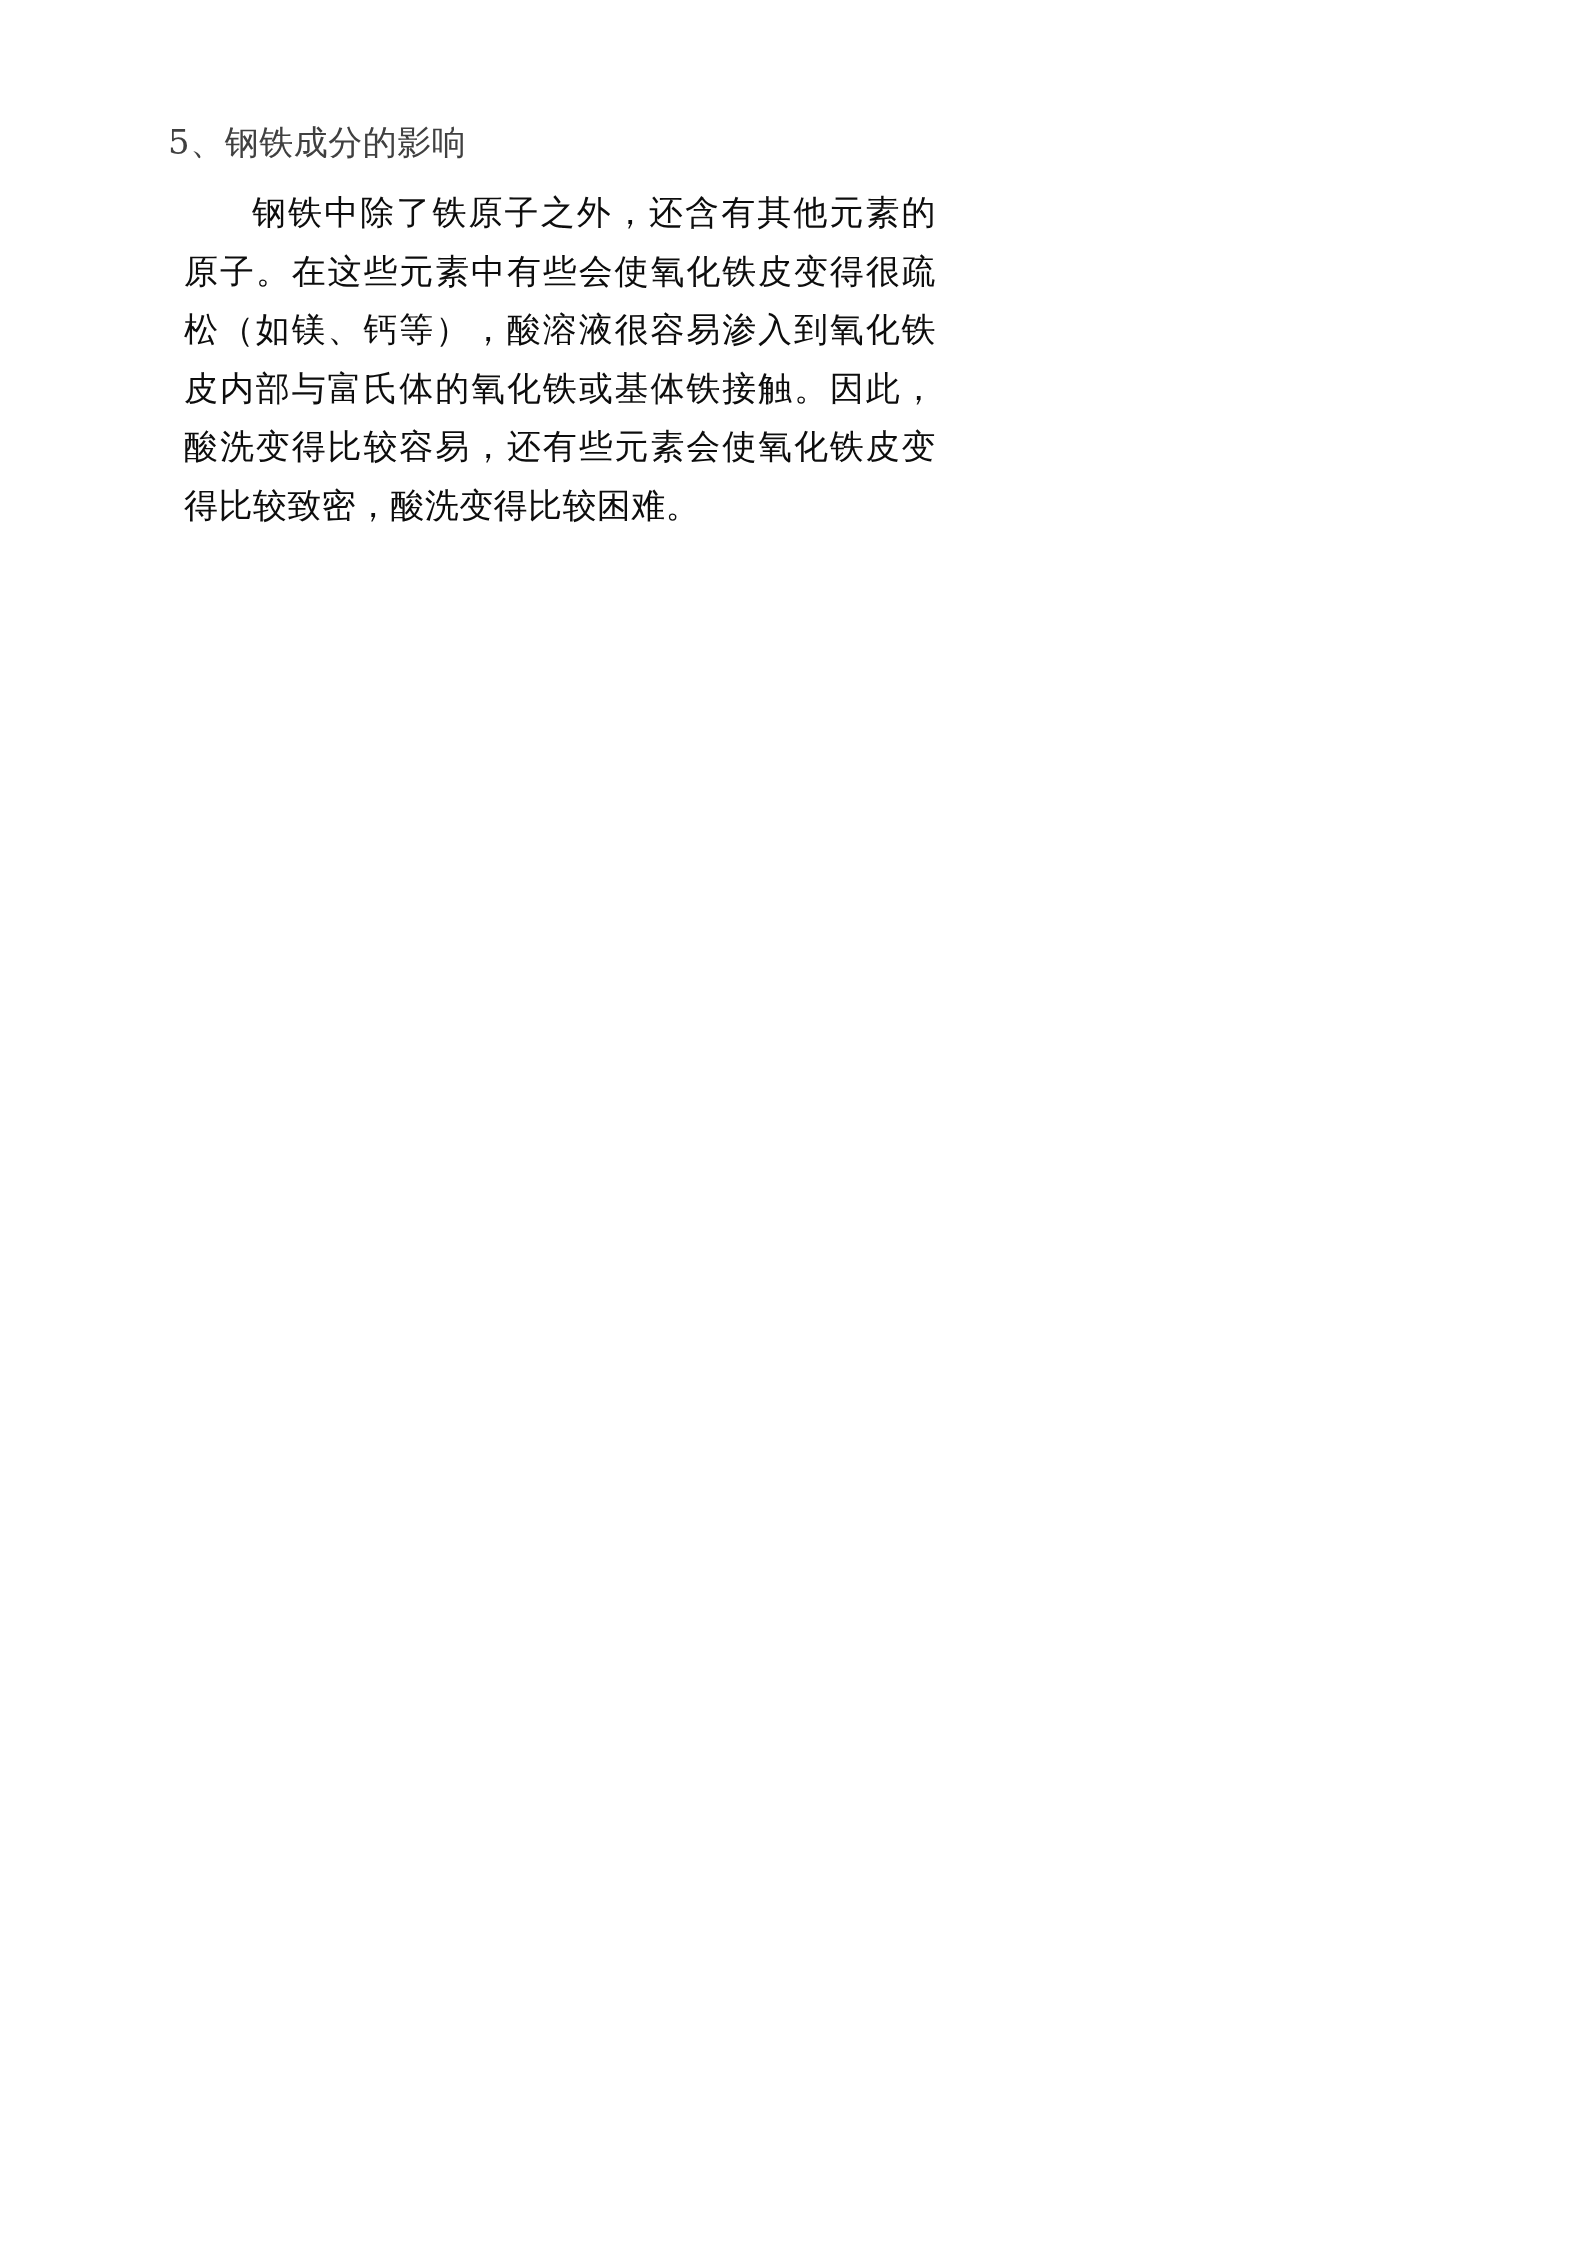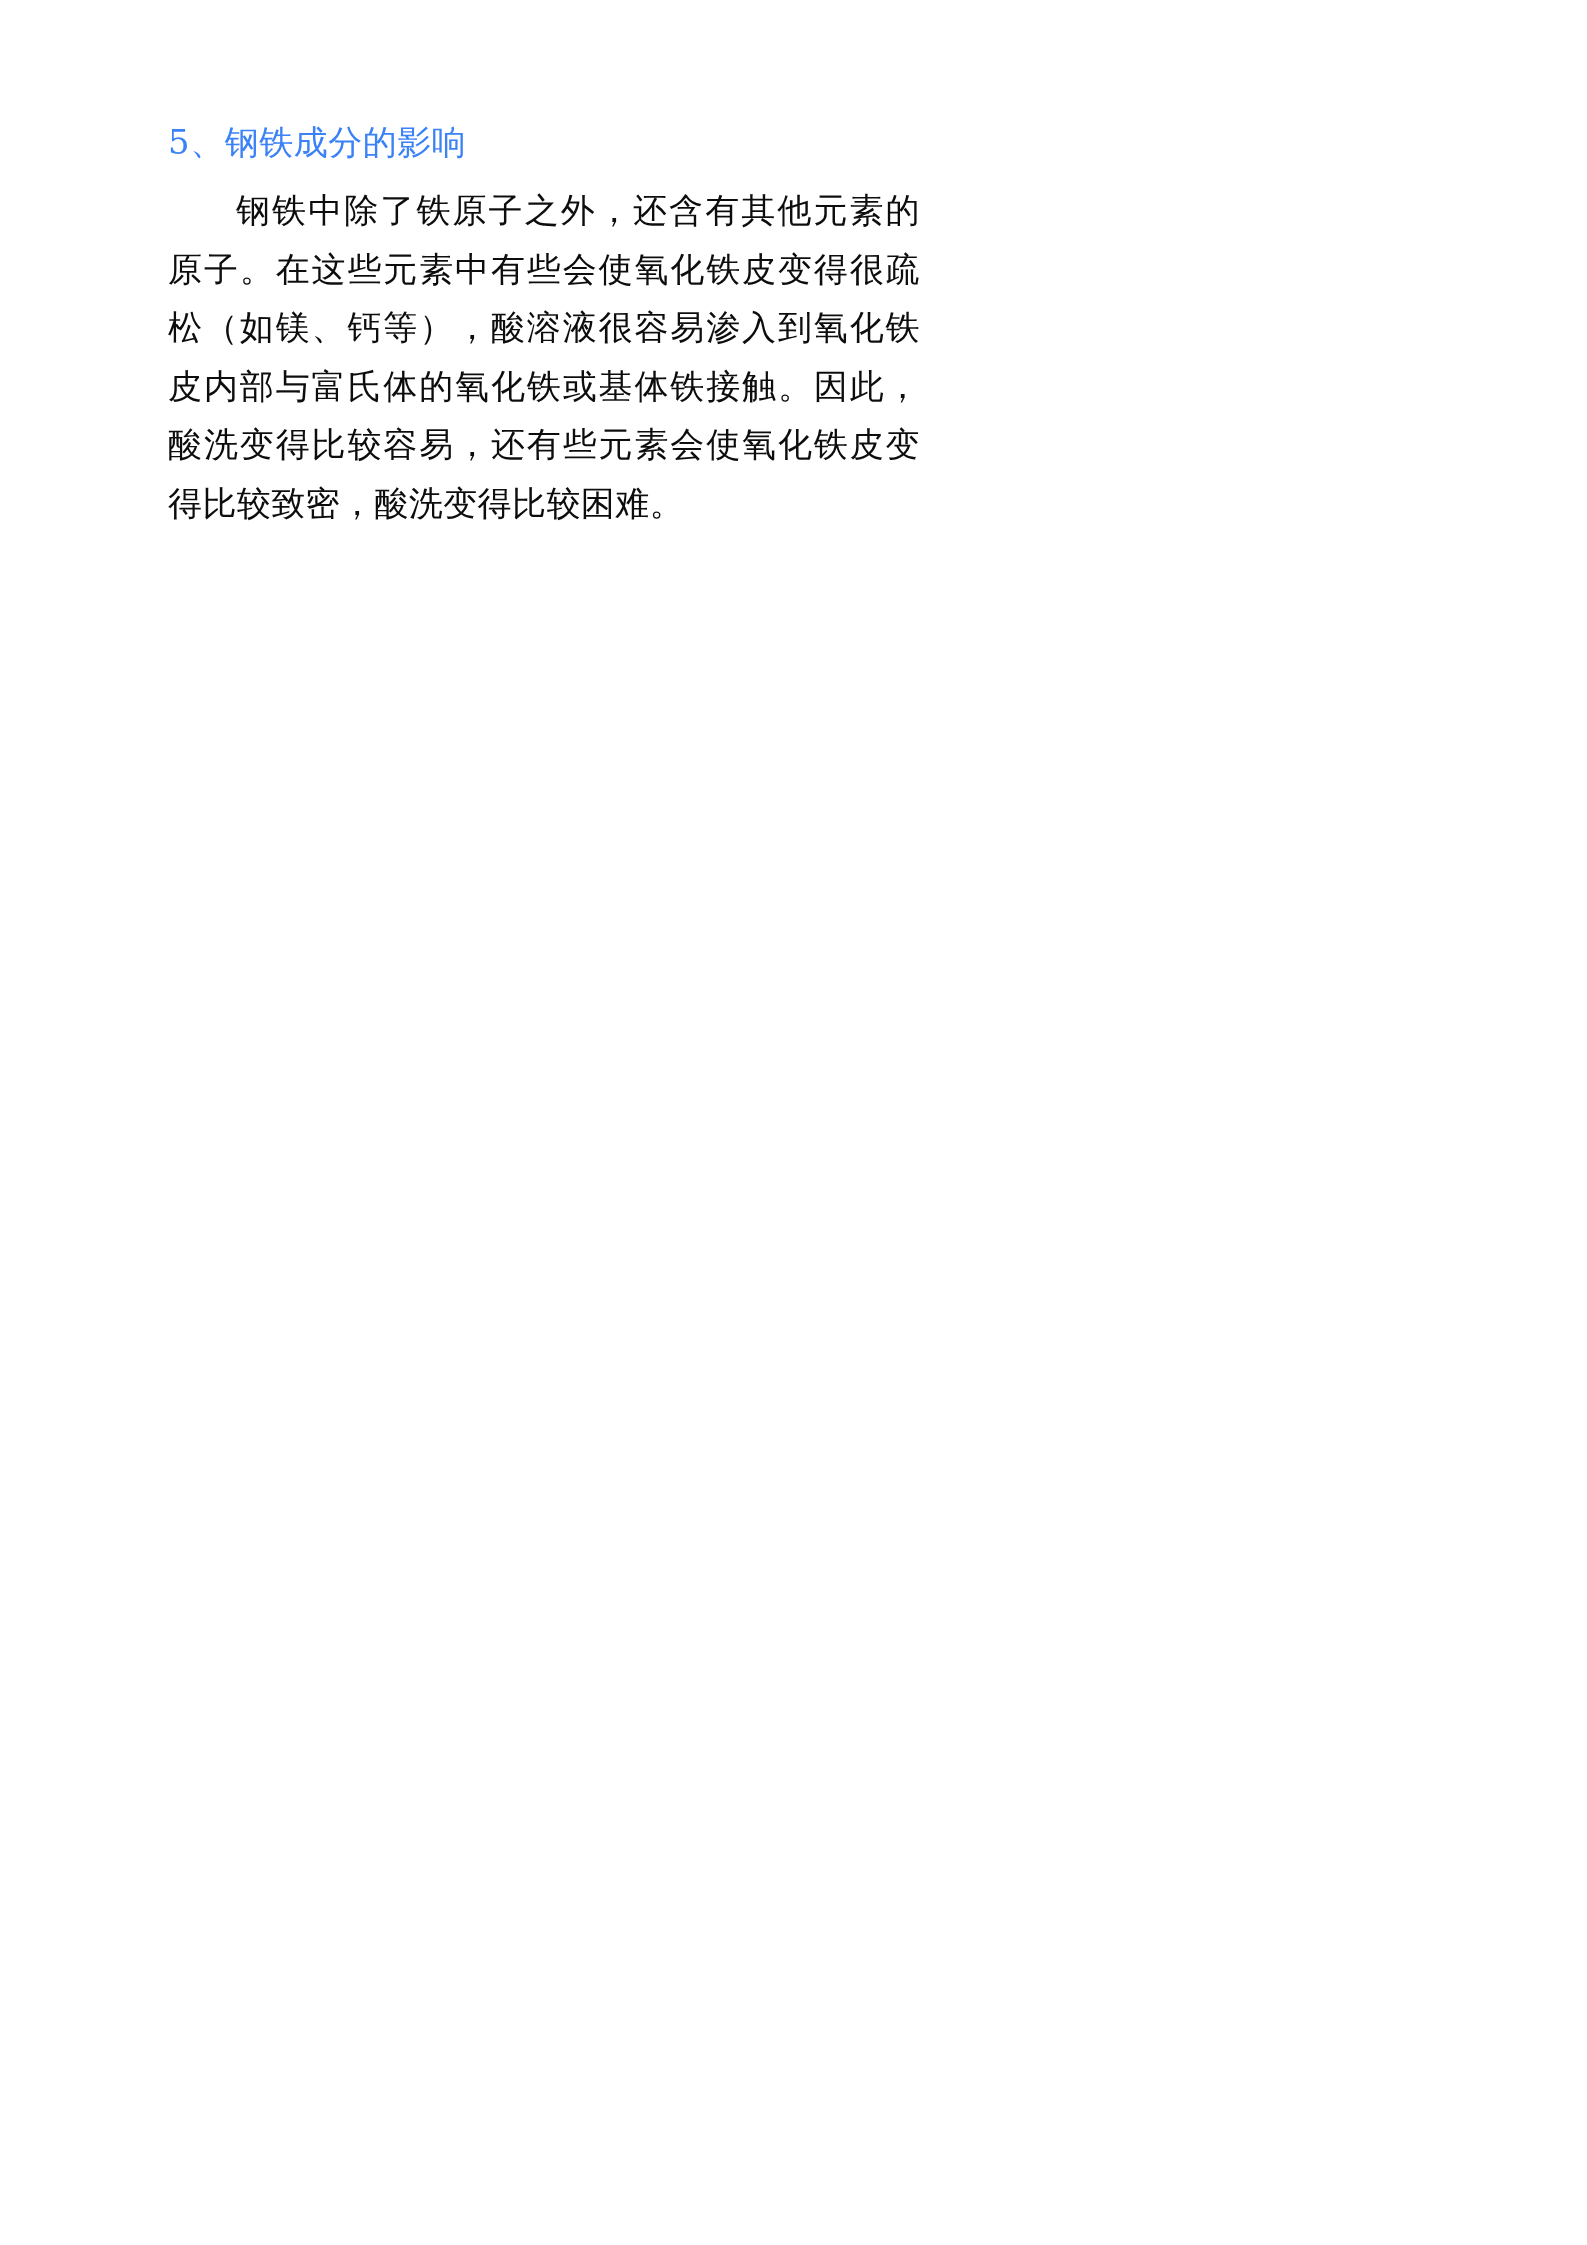--- a/index.html
+++ b/index.html
@@ -27,29 +27,29 @@
     left: 168px;
     top: 118px;
     width: 1250px;
   }
   .heading {
     font-size: 34px;
     line-height: 1.45;
     letter-spacing: 0.5px;
     margin: 0 0 14px 0;
     font-weight: normal;
-    color: #3b82f6;
+    color: #404040;
   }
   .para {
     font-size: 34px;
     line-height: 1.72;
     letter-spacing: 0.4px;
     text-align: justify;
     text-justify: inter-ideograph;
-    margin: 0;
+    margin: 16px;
     text-indent: 2em;
     color: #0d0d0d;
     width: 752px;
   }
   .para + .para {
     margin-top: 0px;
   }
 </style>
 </head>
 <body>

